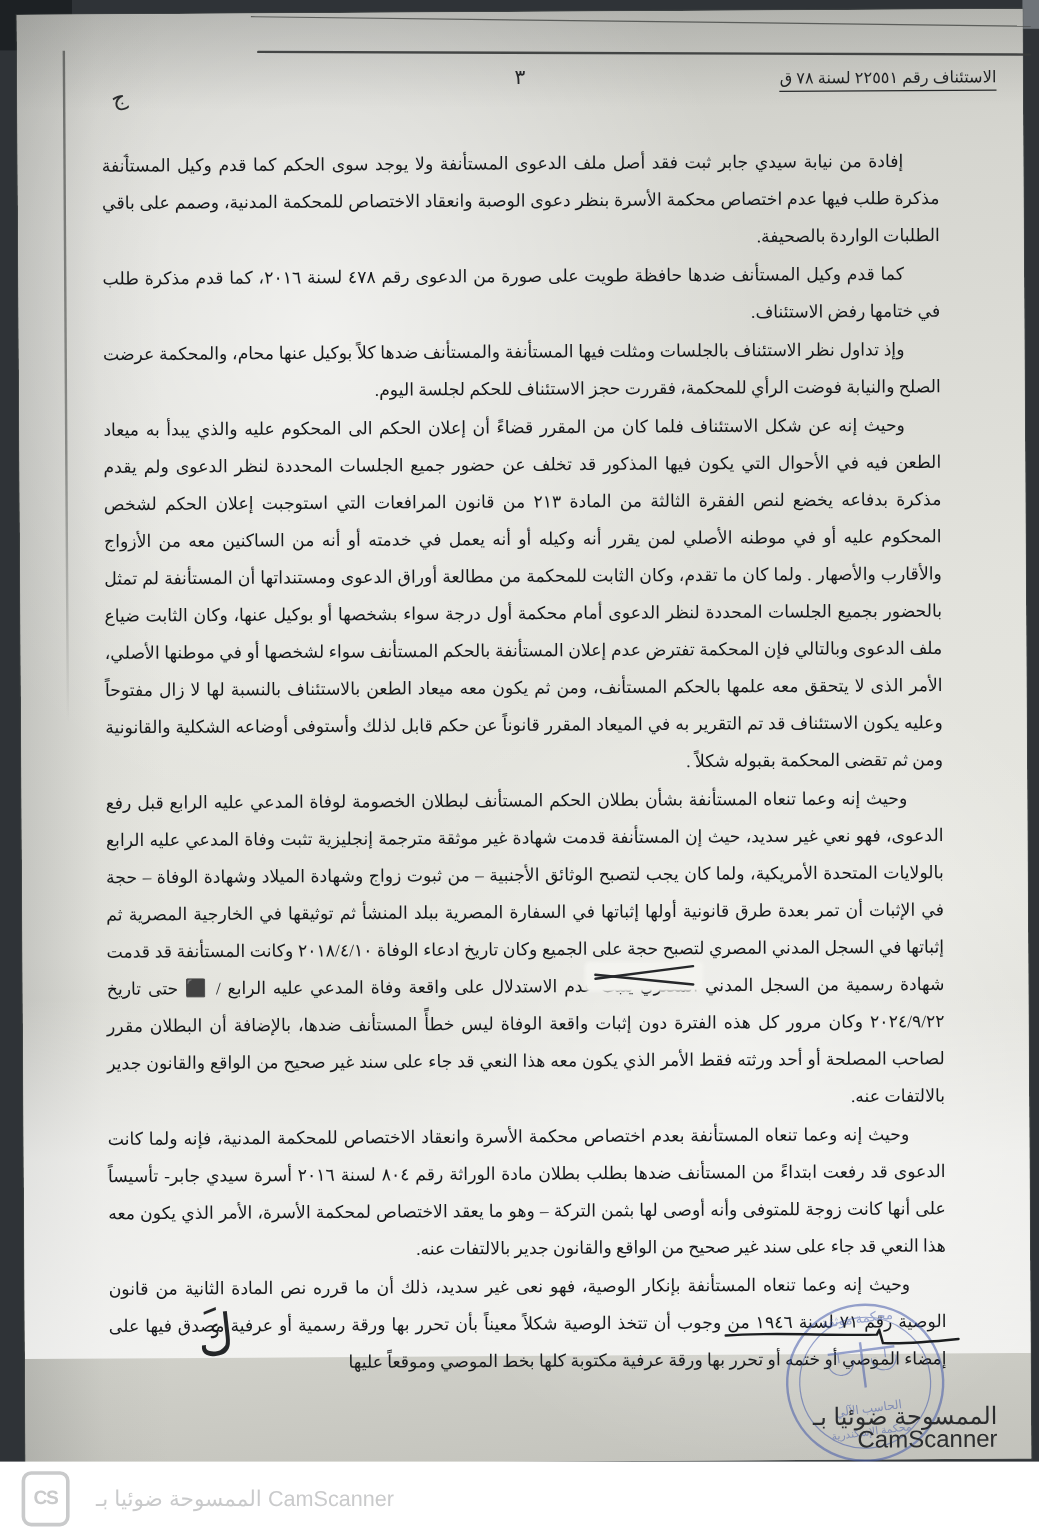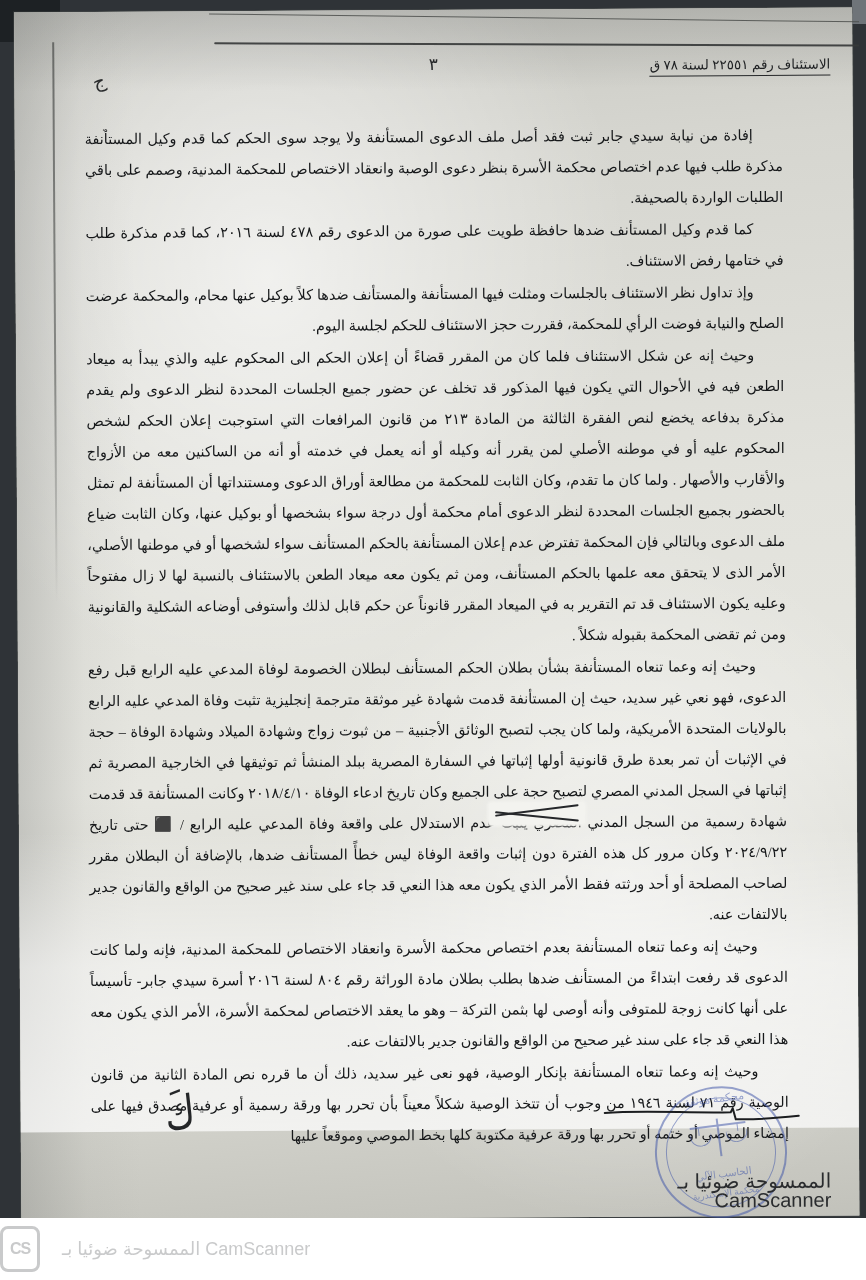--- a/index.html
+++ b/index.html
@@ -290,20 +290,21 @@
   
   .footer-bar {
     position: absolute;
     left: 0; right: 0;
     bottom: 0;
     height: 62px;
     background: #ffffff;
     display: flex;
     align-items: center;
     padding-right: 18px;
+    padding-left: 18px;
     direction: ltr;
     box-sizing: border-box;
   }
   .cs-badge {
     width: 34px; height: 40px;
     border: 3px solid #c9cacb;
     border-radius: 8px;
     display: flex;
     align-items: center;
     justify-content: center;

